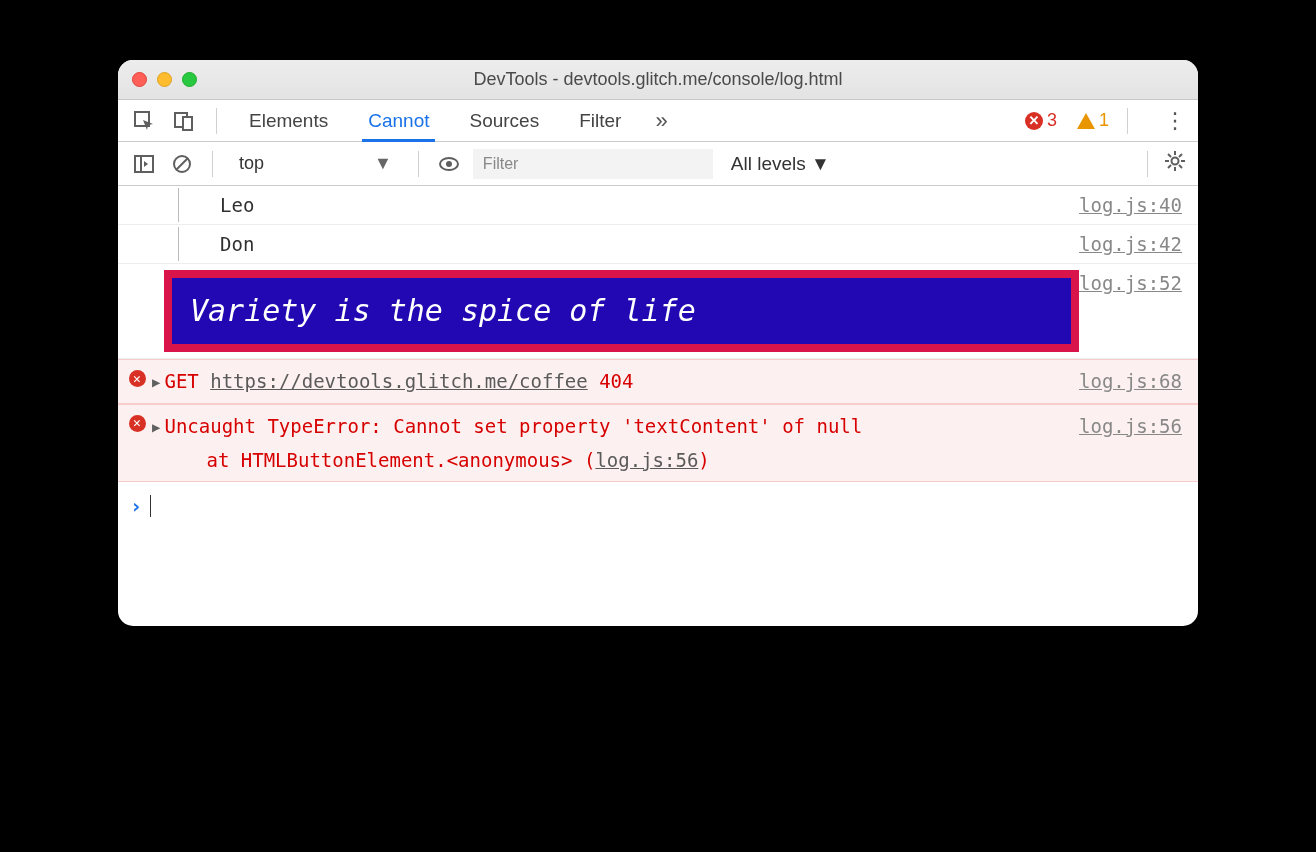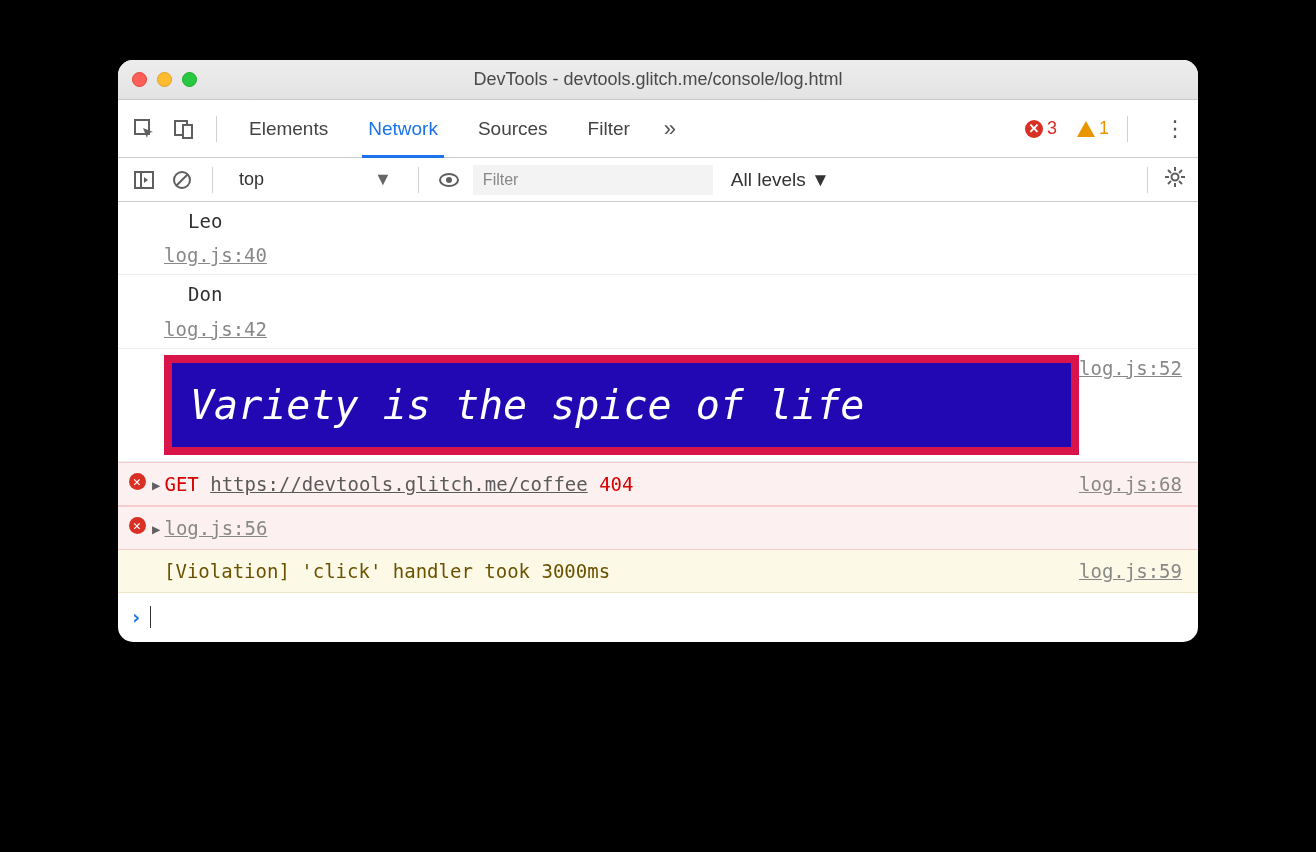--- a/index.html
+++ b/index.html
@@ -33,21 +33,21 @@
 .tl { width: 15px; height: 15px; border-radius: 50%; }
 .tl.red { background: #ff5f57; border: 1px solid #e14239; }
 .tl.yellow { background: #febc2e; border: 1px solid #dfa023; }
 .tl.green { background: #28c840; border: 1px solid #1dad2b; }
 .title {
   position: absolute;
   left: 0; right: 0; text-align: center;
   color: #4a4a4a; font-size: 18px;
 }
 .tabs {
-  height: 58px;
+  height: 42px;
   border-bottom: 1px solid #ccc;
   display: flex;
   align-items: center;
   padding: 0 12px;
   gap: 12px;
 }
 .icon-btn {
   width: 28px; height: 28px;
   display: flex; align-items: center; justify-content: center;
   color: #5f5f5f;
@@ -106,42 +106,41 @@
 .log-area {
   font-family: Menlo, Consolas, monospace;
   font-size: 19px;
   line-height: 1.8;
   min-height: 440px;
 }
 .log-row {
   display: flex;
   border-bottom: 1px solid #eee;
   padding: 2px 16px 2px 8px;
-  align-items: flex-start;
-  flex-direction: column;
+  align-items: flex-end;
 }
 .log-row.group { padding-left: 46px; }
 .tree-line {
   width: 18px; flex-shrink:0;
   border-left: 1px solid #bbb;
   align-self: stretch;
   margin-left: 14px;
 }
 .log-content { flex:1; padding-left: 24px; color:#303030; }
 .log-source { color:#888; text-decoration: underline; cursor:pointer; white-space:nowrap;}
 .styled-row {
   border-bottom: 1px solid #eee;
   display:flex; padding: 2px 16px 2px 46px; align-items:flex-start;
 }
 .styled-msg {
   background: #2108b3;
   border: 8px solid #d9144a;
   color: #fff;
   font-style: italic;
-  font-size: 40px;
+  font-size: 30px;
   padding: 6px 18px;
   margin: 4px 0;
   font-family: Menlo, Consolas, monospace;
 }
 .error-row {
   background: #fdf0f0;
   border-top: 1px solid #f6cccc;
   border-bottom: 1px solid #f6cccc;
   display: flex;
   padding: 4px 16px 4px 8px;
@@ -193,21 +192,21 @@
         </svg>
     </div>
     <div class="icon-btn">
       <svg width="22" height="22" viewBox="0 0 22 22">
           <rect x="2" y="3" width="12" height="14" fill="none" stroke="#5f5f5f" stroke-width="2"></rect>
           <rect x="10" y="7" width="9" height="13" fill="#fff" stroke="#5f5f5f" stroke-width="2"></rect>
         </svg>
     </div>
     <div class="sep"></div>
     <div class="tabname">Elements</div>
-    <div class="tabname active">Network</div>
+    <div class="tabname active">Cannot</div>
     <div class="tabname">Sources</div>
     <div class="tabname">Filter</div>
     <div class="more-tabs">»</div>
     <div class="tabs-spacer"></div>
     <div class="err-count">
       <span class="err-badge">✕</span>
       <span>3</span>
     </div>
     <div class="warn-count">
       <span class="warn-badge"></span>
@@ -297,27 +296,29 @@
         <span class="code404">404</span>
       </div>
       <div class="log-source">log.js:68</div>
     </div>
 
     <div class="error-row">
       <div class="icon-col">
           <span class="error-circle">✕</span>
         </div>
       <span class="expand-tri">▶</span>
+      <div class="err-text">
+        <span>Uncaught TypeError: Cannot set property 'textContent' of null</span>
+        <span class="secondary">
+          <span>at HTMLButtonElement.&lt;anonymous&gt; (</span><a class="srclink">log.js:56</a><span>)</span>
+        </span>
+      </div>
       <div class="log-source">log.js:56</div>
     </div>
 
-    <div class="violation-row">
-      <div class="violation-text">[Violation] 'click' handler took 3000ms</div>
-      <div class="log-source">log.js:59</div>
-    </div>
 
     <div class="prompt-row">
       <span class="prompt-arrow">›</span>
       <span class="cursor-bar"></span>
       <input class="prompt-input" style="">
     </div>
 
   </div>
 
 </div>

